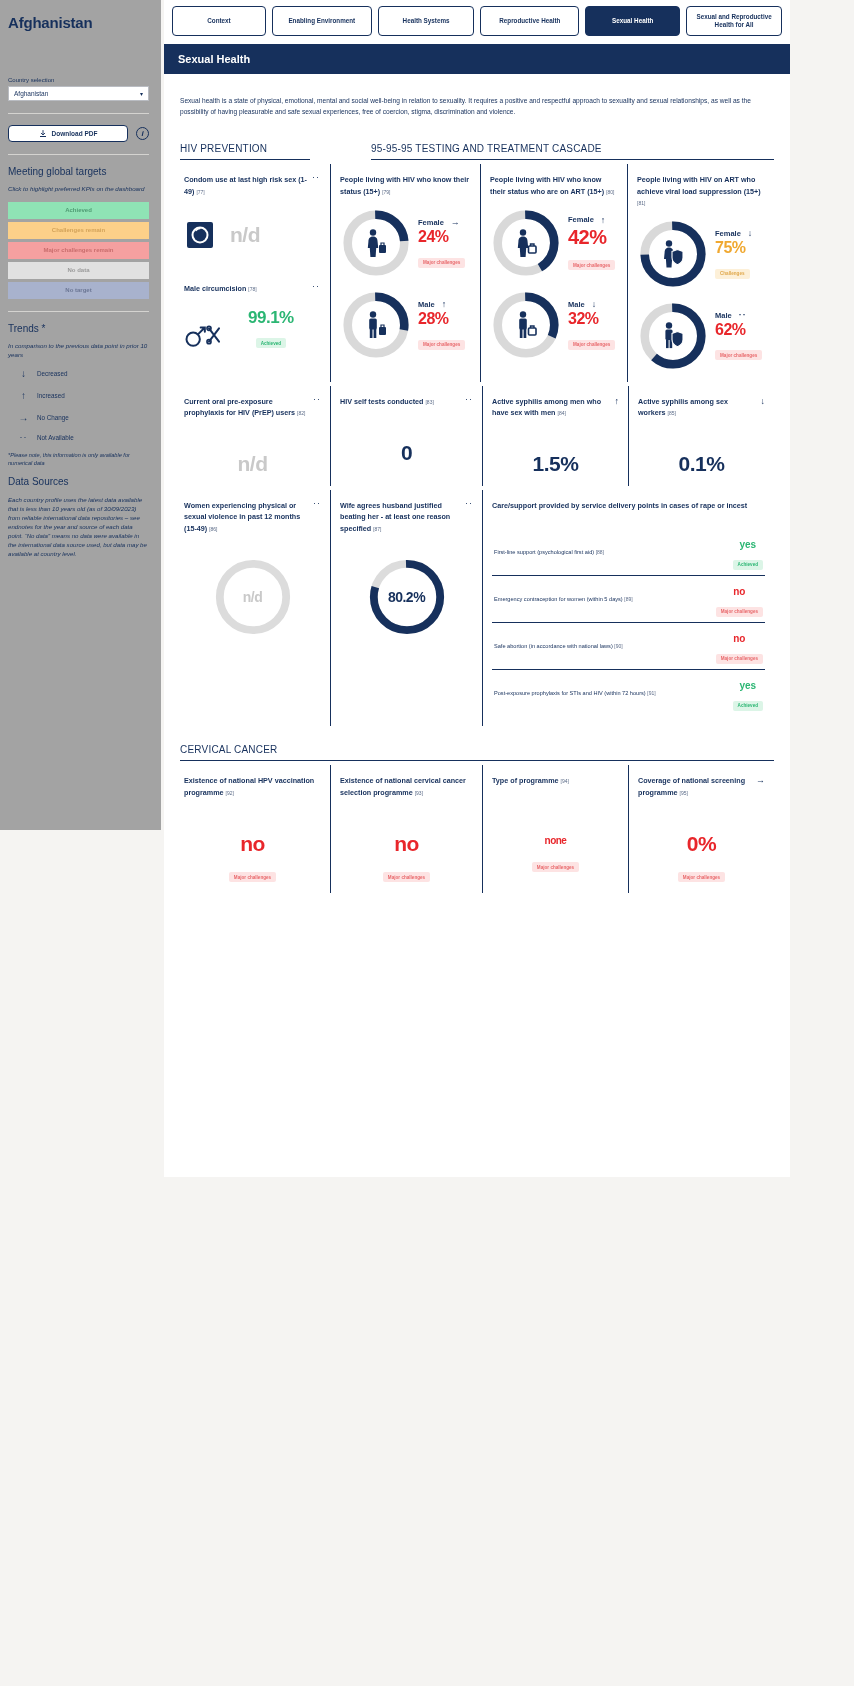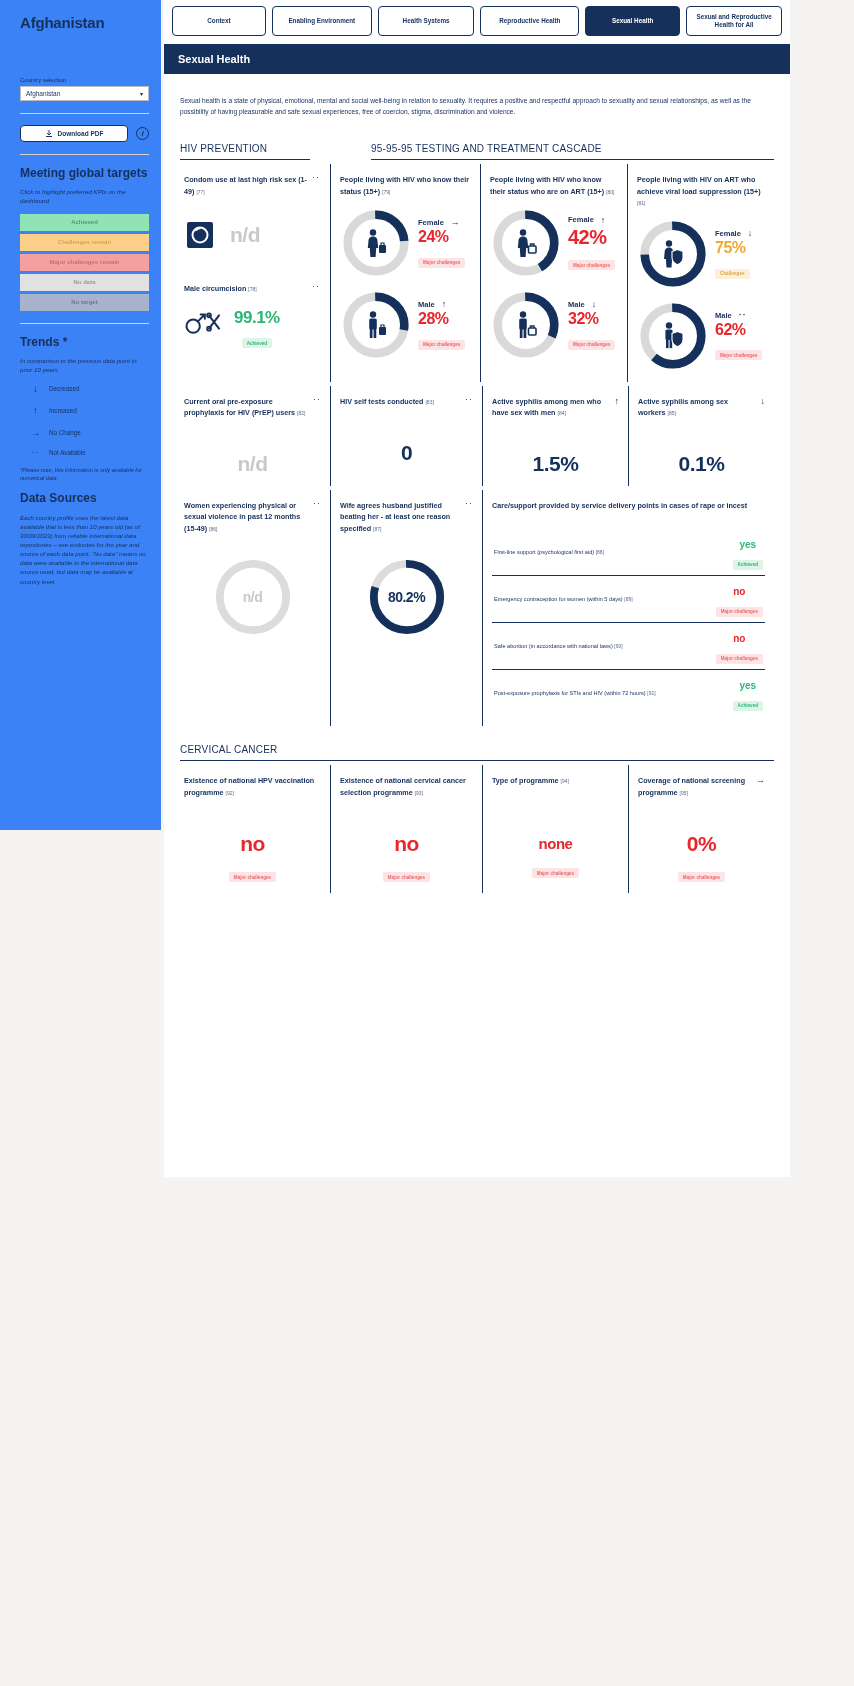--- a/index.html
+++ b/index.html
@@ -11,22 +11,22 @@
     color: #16305c;
     position: relative;
     overflow: hidden;
   }
   
   .sidebar {
     position: absolute;
     left: 0; top: 0;
     width: 161px;
     height: 830px;
-    background: #3b82f6;
-    padding: 14px 12px 0 20px;
+    background: #a3a3a3;
+    padding: 14px 12px 0 8px;
   }
   .country-title {
     font-size: 15px;
     font-weight: bold;
     color: #16305c;
     letter-spacing: -0.2px;
     margin-bottom: 46px;
   }
   .field-label {
     font-size: 6px;
@@ -62,22 +62,22 @@
     color: #16305c;
   }
   .info-circle {
     width: 13px; height: 13px;
     border: 1.2px solid #16305c;
     border-radius: 50%;
     display: flex; align-items: center; justify-content: center;
     font-size: 8px; font-style: italic; font-weight: bold;
   }
   .sb-head {
-    font-size: 12px;
-    font-weight: bold;
+    font-size: 10px;
+    font-weight: normal;
     color: #16305c;
     margin-bottom: 8px;
   }
   .sb-italic {
     font-size: 6.2px;
     font-style: italic;
     line-height: 1.45;
     color: #16305c;
     margin-bottom: 8px;
   }
@@ -367,21 +367,21 @@
           <span class="big-val v-nd">n/d</span>
         </div>
 
         <div class="kpi-head" style="margin-top:32px;">
           <div class="kpi-label">
             <span>Male circumcision</span>
             <span class="endnote">[78]</span>
           </div>
           <span class="trend-ic ul-dots">··</span>
         </div>
-        <div style="display:flex; align-items:flex-start; gap:10px; margin-top:14px;">
+        <div style="display:flex; align-items:flex-end; gap:24px; margin-top:14px;">
           <svg width="40" height="28" viewBox="0 0 48 32">
             <circle cx="11" cy="21" r="8" fill="none" stroke="#16305c" stroke-width="2.4"></circle>
             <path d="M17 15L25 7M20 7h5v5" stroke="#16305c" stroke-width="2.4" fill="none" stroke-linecap="round"></path>
             <path d="M30 8l12 16M42 8L30 24" stroke="#16305c" stroke-width="2.4" fill="none" stroke-linecap="round"></path>
             <circle cx="30" cy="8" r="2.4" fill="none" stroke="#16305c" stroke-width="2"></circle>
             <circle cx="30" cy="24" r="2.4" fill="none" stroke="#16305c" stroke-width="2"></circle>
           </svg>
           <div>
             <div class="big-val v-green" style="font-size:17px;">99.1%</div>
             <div style="text-align:center; margin-top:3px;">
@@ -744,21 +744,21 @@
       </div>
 
       <div class="card" style="width:146px;">
         <div class="kpi-head">
           <div class="kpi-label">
             <span>Type of programme</span>
             <span class="endnote">[94]</span>
           </div>
         </div>
         <div class="center-col" style="margin-top:48px;">
-          <div class="big-val v-red" style="font-size:15px;">none</div>
+          <div class="big-val v-red" style="font-size:10px;">none</div>
           <div style="margin-top:9px;"><span class="badge b-maj">Major challenges</span></div>
         </div>
       </div>
 
       <div class="card" style="width:146px;">
         <div class="kpi-head">
           <div class="kpi-label">
             <span>Coverage of national screening programme</span>
             <span class="endnote">[95]</span>
           </div>

